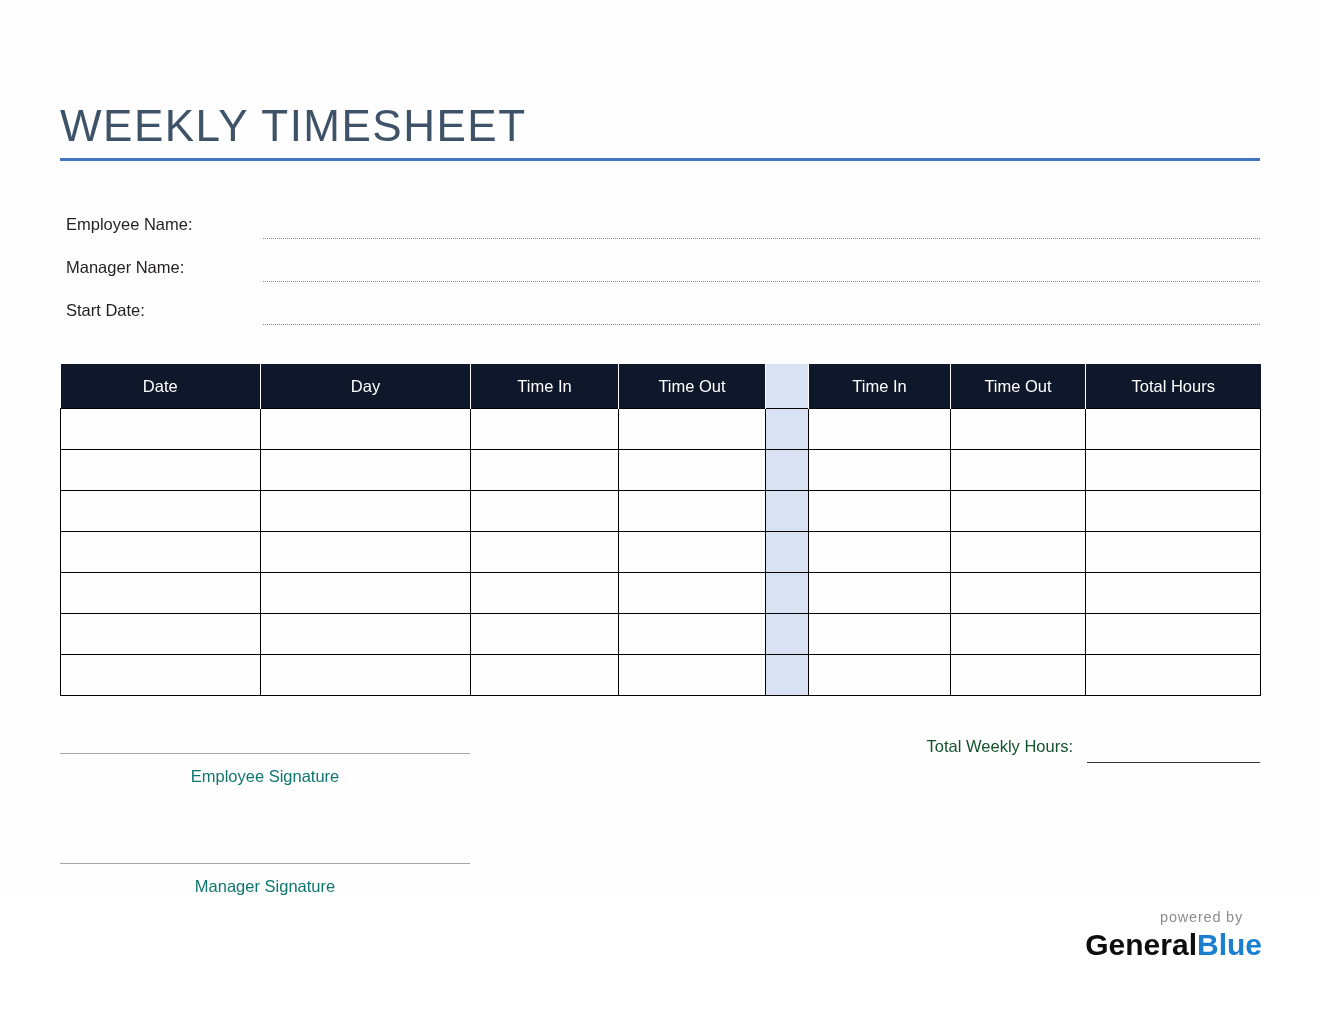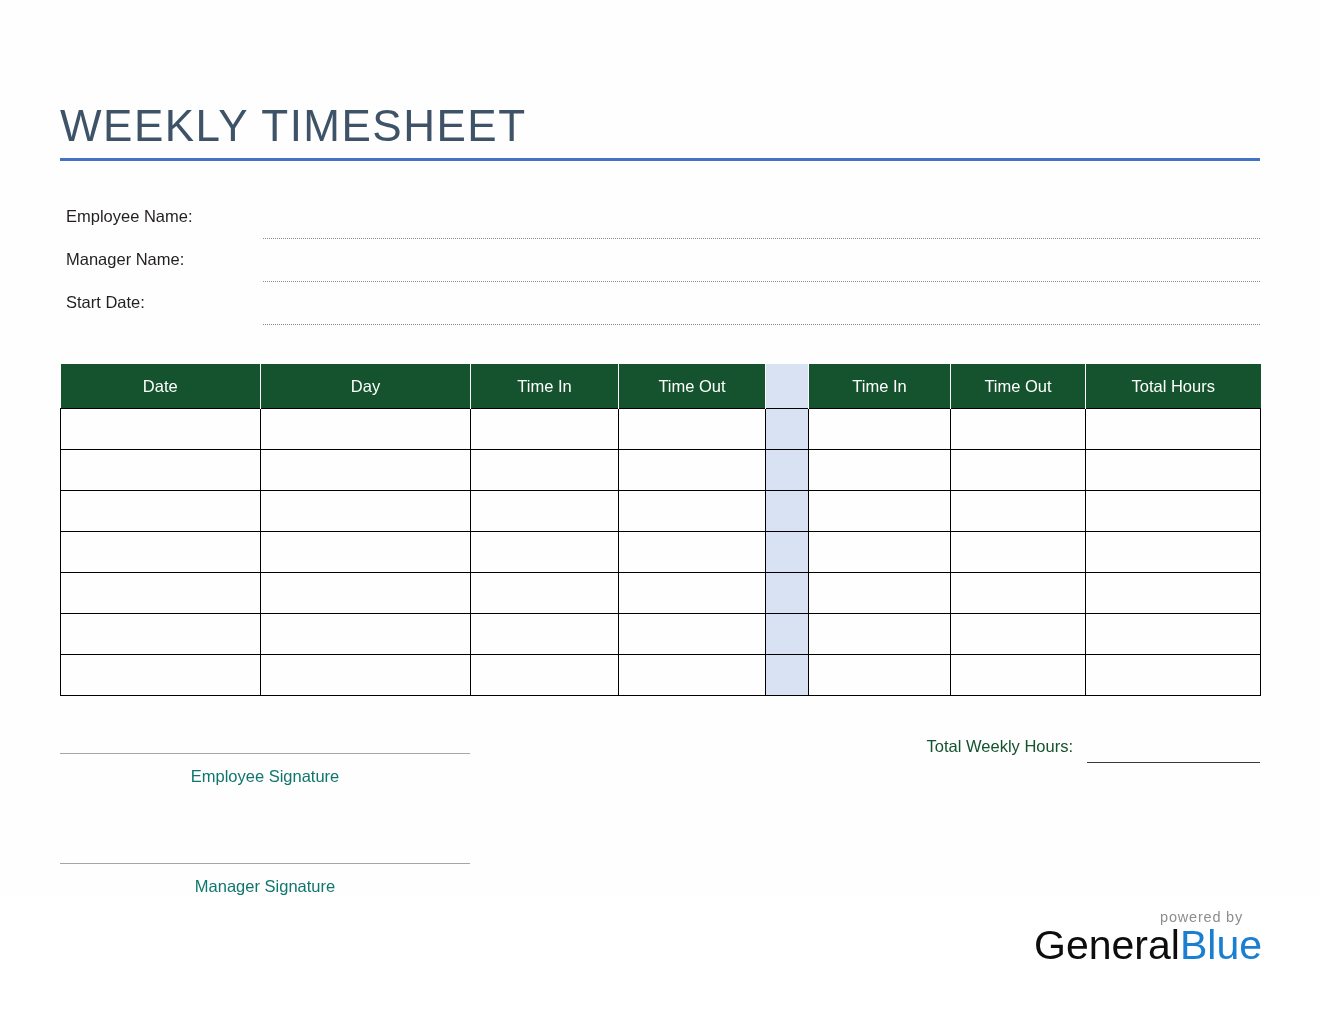--- a/index.html
+++ b/index.html
@@ -54,21 +54,21 @@
     top: 205px;
     width: 1200px;
   }
   .form-row {
     position: relative;
     height: 43px;
   }
   .form-label {
     position: absolute;
     left: 6px;
-    top: 0;
+    top: 8px;
     font-size: 16.5px;
     color: #231f20;
     line-height: 22px;
     white-space: nowrap;
   }
   .form-line {
     position: absolute;
     left: 203px;
     right: 0;
     top: 33px;
@@ -79,21 +79,21 @@
   
   .sheet-table {
     position: absolute;
     left: 60px;
     top: 364px;
     width: 1200px;
     border-collapse: collapse;
     table-layout: fixed;
   }
   .sheet-table th {
-    background: #14532d;
+    background: #0f172a;
     color: #ffffff;
     font-size: 16.5px;
     font-weight: 400;
     text-align: center;
     height: 44px;
     border-right: 1.5px solid #ffffff;
     border-bottom: none;
     padding: 0;
   }
   .sheet-table th:last-child { border-right: none; }
@@ -180,23 +180,23 @@
     text-align: right;
   }
   .logo-powered {
     font-size: 14.5px;
     color: #8d8d8d;
     letter-spacing: 0.8px;
     line-height: 18px;
     margin-right: 19px;
   }
   .logo-name {
-    font-size: 41px;
+    font-size: 30px;
     line-height: 38px;
-    font-weight: 400;
+    font-weight: 700;
     white-space: nowrap;
   }
   .logo-general { color: #0d0d0d; }
   .logo-blue    { color: #1b7fd1; }
 </style>
 </head>
 <body>
 
 <div class="page">
 

